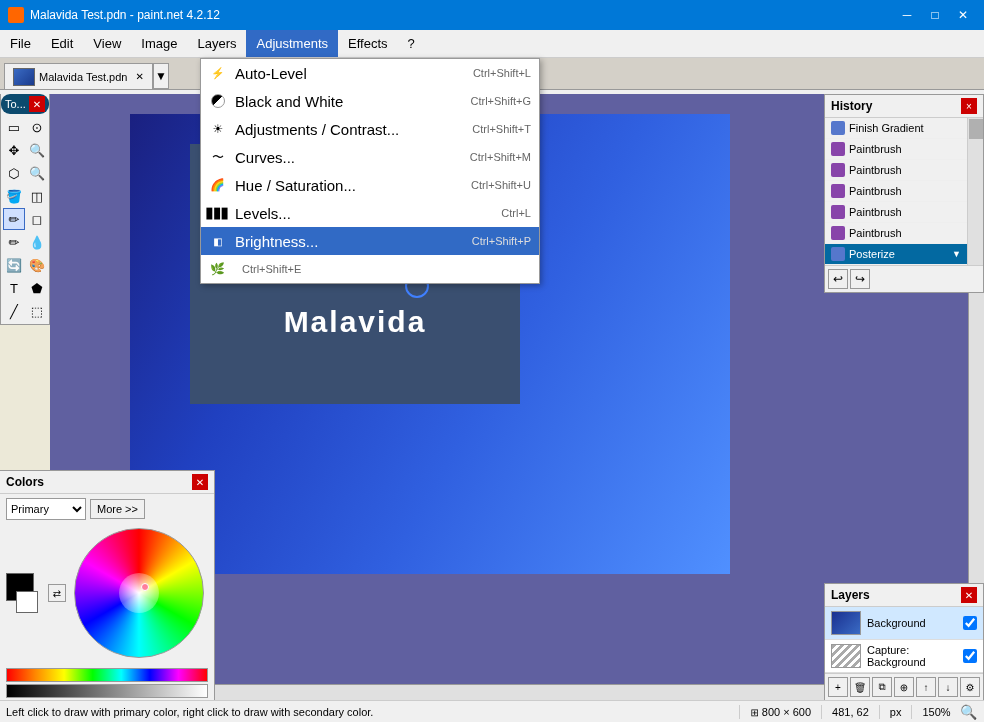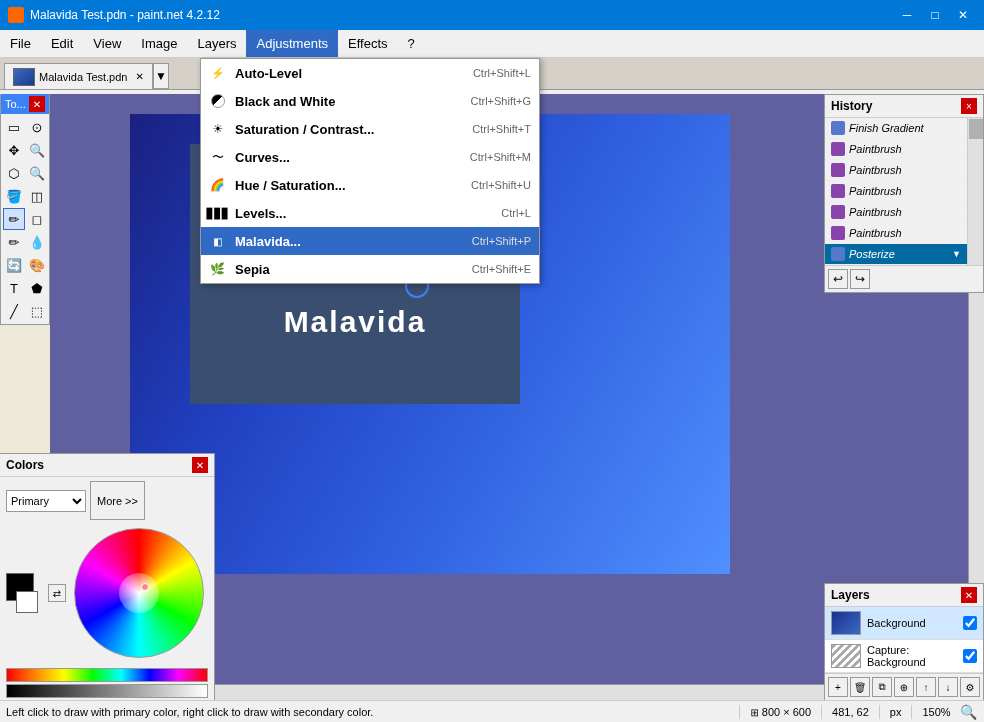--- a/index.html
+++ b/index.html
@@ -26,21 +26,21 @@
     
     .toolbar { background: #f0f0f0; height: 34px; display: flex; align-items: center; padding: 0 4px; gap: 4px; border-bottom: 1px solid #ccc; }
     .toolbar-group { display: flex; align-items: center; gap: 2px; padding-right: 6px; border-right: 1px solid #ccc; margin-right: 4px; }
     .toolbar-btn { width: 24px; height: 24px; background: #f0f0f0; border: 1px solid transparent; display: flex; align-items: center; justify-content: center; cursor: pointer; font-size: 12px; }
     .toolbar-label { font-size: 12px; color: #333; }
     .toolbar-input { width: 36px; height: 20px; border: 1px solid #999; text-align: center; font-size: 12px; }
     .fill-select { width: 120px; height: 22px; background: white; border: 1px solid #999; display: flex; align-items: center; padding: 0 4px; gap: 4px; cursor: pointer; }
 
     
     .tool-panel { position: absolute; top: 94px; left: 0; width: 50px; background: #f0f0f0; border: 1px solid #999; border-top: none; }
-    .tool-panel-header { background: #3b82f6; color: white; font-size: 11px; padding: 2px 4px; display: flex; justify-content: space-between; align-items: center; }
+    .tool-panel-header { background: #0c4a6e; color: white; font-size: 11px; padding: 2px 4px; display: flex; justify-content: space-between; align-items: center; border-radius: 9px; }
     .tool-grid { display: grid; grid-template-columns: 1fr 1fr; gap: 1px; padding: 2px; }
     .tool-btn { width: 22px; height: 22px; background: #f0f0f0; border: 1px solid transparent; display: flex; align-items: center; justify-content: center; cursor: pointer; font-size: 13px; }
     .tool-btn.active { background: #d0e0ff; border-color: #3a6bc4; }
 
     
     .main-area { position: absolute; top: 94px; left: 50px; right: 0; bottom: 22px; background: #6060a0; overflow: hidden; }
     .canvas-scroll { width: 100%; height: 100%; position: relative; overflow: hidden; }
     .canvas-bg { position: absolute; top: 20px; left: 80px; width: 600px; height: 460px; background: linear-gradient(135deg, #1a3090 0%, #3a6bc4 50%, #4080ff 100%); }
     .canvas-image { position: absolute; top: 40px; left: 130px; width: 330px; height: 270px; background: #3a5080; display: flex; flex-direction: column; align-items: center; justify-content: center; }
     .scroll-right { position: absolute; right: 0; top: 0; bottom: 16px; width: 16px; background: #e0e0e0; border-left: 1px solid #999; }
@@ -67,39 +67,39 @@
     .layer-checkbox { width: 14px; height: 14px; }
     .layer-name { flex: 1; font-size: 11px; }
     .layers-panel-footer { display: flex; gap: 2px; padding: 3px; border-top: 1px solid #ccc; background: #f0f0f0; }
     .layers-btn { width: 20px; height: 20px; background: #f0f0f0; border: 1px solid #999; display: flex; align-items: center; justify-content: center; font-size: 10px; cursor: pointer; }
 
     
     .colors-panel { position: absolute; bottom: 22px; left: 0; width: 215px; background: #f0f0f0; border: 1px solid #999; border-bottom: none; border-left: none; }
     .colors-header { background: #f0f0f0; border-bottom: 1px solid #ccc; padding: 3px 6px; display: flex; justify-content: space-between; align-items: center; font-size: 12px; font-weight: bold; }
     .colors-controls { display: flex; align-items: center; gap: 4px; padding: 4px 6px; }
     .colors-select { height: 22px; font-size: 11px; border: 1px solid #999; background: white; width: 80px; }
-    .more-btn { height: 39px; font-size: 11px; border: 1px solid #999; background: #f0f0f0; padding: 0 6px; cursor: pointer; }
+    .more-btn { height: 20px; font-size: 11px; border: 1px solid #999; background: #f0f0f0; padding: 0 6px; cursor: pointer; }
     .color-swatches { display: flex; align-items: center; gap: 4px; padding: 0 6px 4px; }
     .color-wheel-container { display: flex; justify-content: center; padding: 4px; }
     .color-wheel { width: 130px; height: 130px; border-radius: 50%; background: conic-gradient(red, yellow, lime, cyan, blue, magenta, red); position: relative; border: 1px solid #999; }
     .color-wheel-center { position: absolute; top: 50%; left: 50%; transform: translate(-50%,-50%); width: 40px; height: 40px; border-radius: 50%; background: radial-gradient(white, transparent); }
     .color-wheel-dot { position: absolute; top: 45%; left: 55%; width: 8px; height: 8px; border-radius: 50%; border: 1px solid white; background: rgba(255,100,150,0.8); transform: translate(-50%,-50%); }
     .color-spectrum { height: 14px; margin: 2px 6px; background: linear-gradient(to right, #ff0000, #ff8800, #ffff00, #00ff00, #00ffff, #0000ff, #ff00ff, #ff0000); border: 1px solid #999; }
 
     
     .status-bar { position: absolute; bottom: 0; left: 0; right: 0; height: 22px; background: #f0f0f0; border-top: 1px solid #ccc; display: flex; align-items: center; padding: 0 6px; gap: 10px; font-size: 11px; }
     .status-left { flex: 1; }
     .status-divider { width: 1px; height: 14px; background: #ccc; }
 
     
     .dropdown-menu { position: absolute; top: 58px; left: 200px; width: 340px; background: white; border: 1px solid #999; box-shadow: 2px 2px 6px rgba(0,0,0,0.3); z-index: 100; }
     .dropdown-item { display: flex; align-items: center; padding: 5px 8px; cursor: pointer; gap: 8px; }
     .dropdown-item.highlighted { background: #316ac5; color: white; }
     .dropdown-icon { width: 18px; height: 18px; display: flex; align-items: center; justify-content: center; font-size: 12px; flex-shrink: 0; }
-    .dropdown-label { flex: 1; font-size: 13px; font-weight: bold; }
+    .dropdown-label { flex: 1; font-size: 15px; }
     .dropdown-shortcut { font-size: 11px; color: #666; margin-left: 7px; }
     .dropdown-item.highlighted .dropdown-shortcut { color: #ddd; }
 
     
     .malavida-logo { width: 100px; height: 90px; }
   </style>
 </head>
 <body>
 
 <div class="title-bar">
@@ -243,56 +243,55 @@
   </div>
   <div class="dropdown-item">
     <div class="dropdown-icon">
       <div style="width:14px;height:14px;background:linear-gradient(135deg,black 50%,white 50%);border:1px solid #999;border-radius:50%;"></div>
     </div>
     <span class="dropdown-label">Black and White</span>
     <span class="dropdown-shortcut">Ctrl+Shift+G</span>
   </div>
   <div class="dropdown-item">
     <div class="dropdown-icon">☀</div>
-    <span class="dropdown-label">Saturation / Contrast...</span>
+    <span class="dropdown-label">Adjustments / Contrast...</span>
     <span class="dropdown-shortcut">Ctrl+Shift+T</span>
   </div>
   <div class="dropdown-item">
     <div class="dropdown-icon">〜</div>
     <span class="dropdown-label">Curves...</span>
     <span class="dropdown-shortcut">Ctrl+Shift+M</span>
   </div>
   <div class="dropdown-item">
     <div class="dropdown-icon">🌈</div>
     <span class="dropdown-label">Hue / Saturation...</span>
     <span class="dropdown-shortcut">Ctrl+Shift+U</span>
   </div>
   <div class="dropdown-item">
     <div class="dropdown-icon" style="font-size:10px;">▊▊▊</div>
     <span class="dropdown-label">Levels...</span>
     <span class="dropdown-shortcut">Ctrl+L</span>
   </div>
   <div class="dropdown-item highlighted">
     <div class="dropdown-icon" style="font-size:10px;">◧</div>
-    <span class="dropdown-label">Malavida...</span>
+    <span class="dropdown-label">Brightness...</span>
     <span class="dropdown-shortcut">Ctrl+Shift+P</span>
   </div>
   <div class="dropdown-item">
     <div class="dropdown-icon">🌿</div>
-    <span class="dropdown-label">Sepia</span>
     <span class="dropdown-shortcut">Ctrl+Shift+E</span>
   </div>
 </div>
 
 <div class="history-panel">
   <div class="panel-header">
     <span>History</span>
     <button class="panel-close">×</button>
   </div>
-  <div style="display:flex;font-style:italic;">
+  <div style="display:flex;">
     <div class="history-items-area">
       <div class="history-item">
         <div class="history-icon" style="background:#5577cc;"></div>
         <span>Finish Gradient</span>
       </div>
       <div class="history-item">
         <div class="history-icon" style="background:#8844aa;"></div>
         <span>Paintbrush</span>
       </div>
       <div class="history-item">

